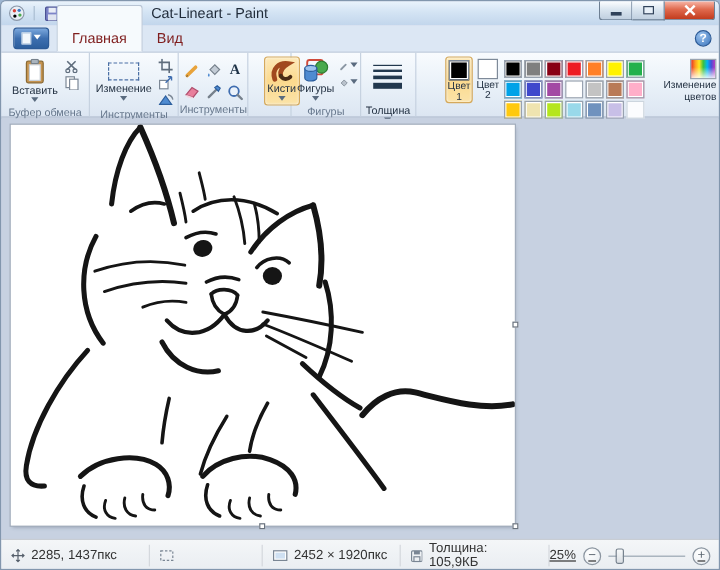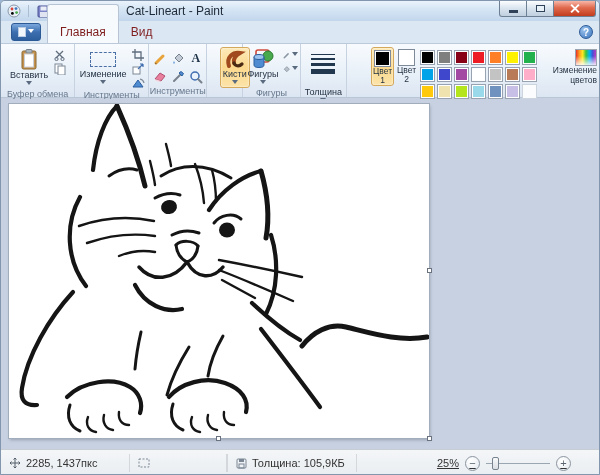--- a/index.html
+++ b/index.html
@@ -70,21 +70,21 @@
   .canvas{position:absolute;left:8px;top:5px;width:420px;height:334px;background:#fff;
           box-shadow:0 0 0 1px #a2adbc,1px 2px 3px rgba(60,70,90,.35);}
   .handle{position:absolute;width:5px;height:5px;background:#fff;border:1px solid #69727e;}
   
   .statusbar{position:absolute;left:0;top:448px;width:100%;height:27px;
              background:linear-gradient(#f4f6f8,#e9edf1);border-top:1px solid #c8cdd4;
              display:flex;align-items:center;font-size:11px;color:#333;}
   .sb-sec{display:flex;align-items:center;gap:5px;padding:0 8px;height:100%;}
   .sb-div{width:1px;height:18px;background:#d4d8dd;}
   .sb-spacer{flex:1;}
-  .zoomctl{display:flex;align-items:center;gap:6px;padding-right:28px;text-decoration:underline;}
+  .zoomctl{display:flex;align-items:center;gap:6px;padding-right:7px;text-decoration:underline;}
   .roundbtn{width:15px;height:15px;border-radius:50%;border:1px solid #8b95a0;color:#5a6570;
             background:radial-gradient(circle at 35% 30%,#ffffff,#e4e9ee);
             font-size:11px;line-height:13px;text-align:center;}
   .slider{position:relative;width:64px;height:15px;}
   .slider .track{position:absolute;left:0;right:0;top:7px;height:1px;background:#9aa6b2;}
   .slider .thumb{position:absolute;left:6px;top:1px;width:7px;height:13px;border:1px solid #76828e;border-radius:2px;
                  background:linear-gradient(#f7f9fa,#d9dee3);}
 </style>
 </head>
 <body>
@@ -449,20 +449,27 @@
       <span>2285, 1437пкс</span>
     </div>
     <div class="sb-div"></div>
     <div class="sb-sec" style="width:96px">
       <svg width="12" height="10" viewBox="0 0 12 10">
           <rect x="1" y="1" width="10" height="8" fill="none" stroke="#7a8694" stroke-dasharray="2,1.5"></rect>
         </svg>
       <span></span>
     </div>
     <div class="sb-div"></div>
+    <div class="sb-sec" style="width:118px">
+      <svg width="13" height="11" viewBox="0 0 13 11">
+          <rect x="1" y="1" width="11" height="8" fill="#fff" stroke="#7a8694"></rect>
+          <rect x="2.5" y="2.5" width="8" height="5" fill="#cfe0f2"></rect>
+        </svg>
+      <span>2452 × 1920пкс</span>
+    </div>
     <div class="sb-div"></div>
     <div class="sb-sec" style="width:128px">
       <svg width="11" height="11" viewBox="0 0 11 11">
           <rect x="1" y="1" width="9" height="9" rx="1" fill="none" stroke="#7a8694"></rect>
           <rect x="3" y="1" width="5" height="3" fill="#7a8694"></rect>
           <rect x="3" y="6" width="5" height="4" fill="none" stroke="#7a8694"></rect>
         </svg>
       <span>Толщина: 105,9КБ</span>
     </div>
     <div class="sb-div"></div>

